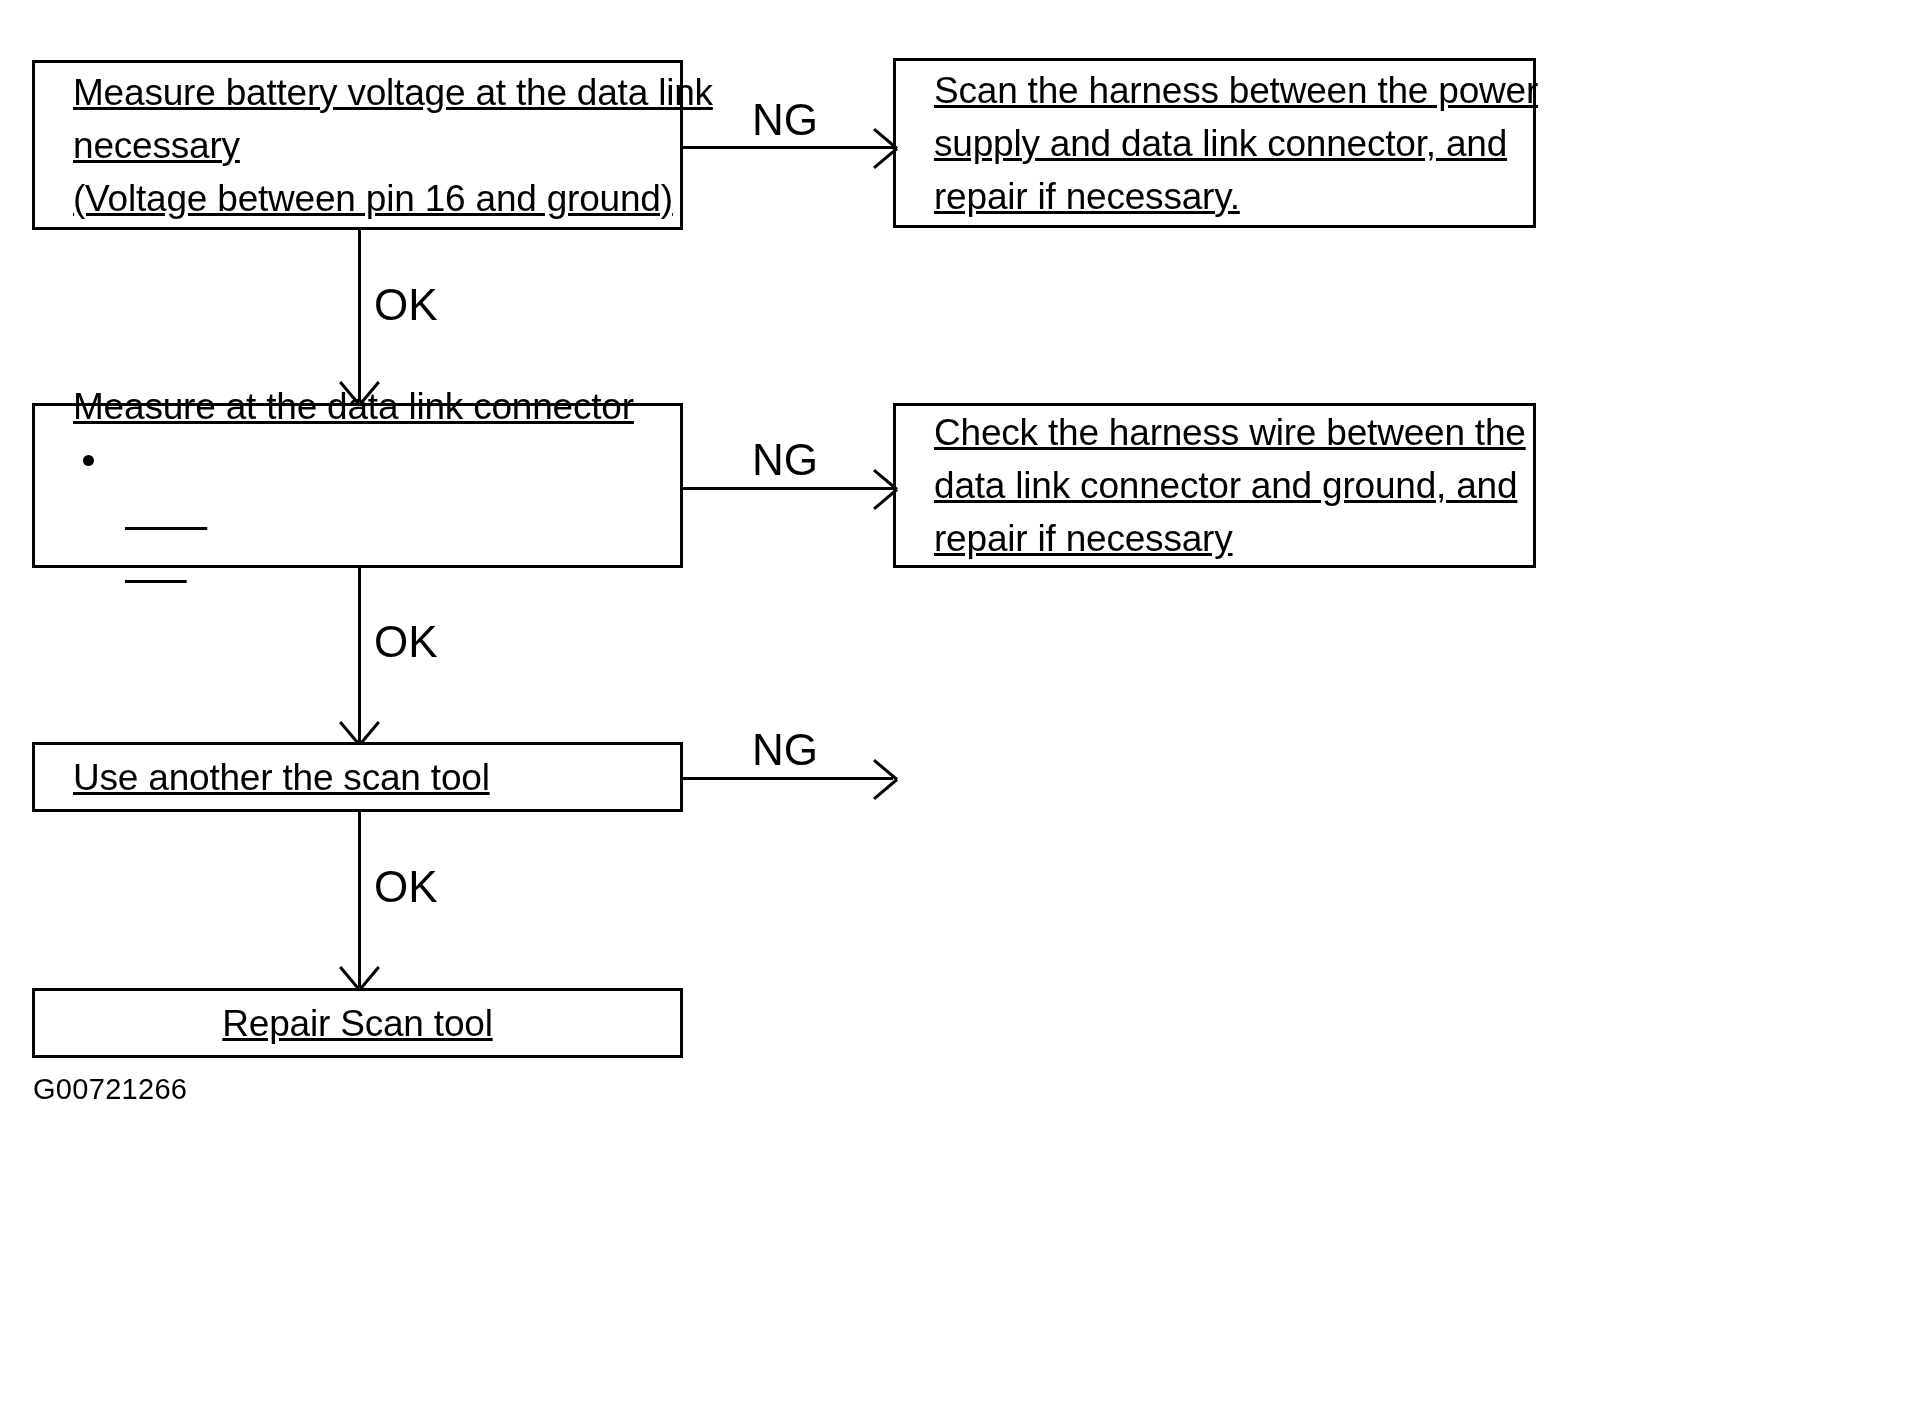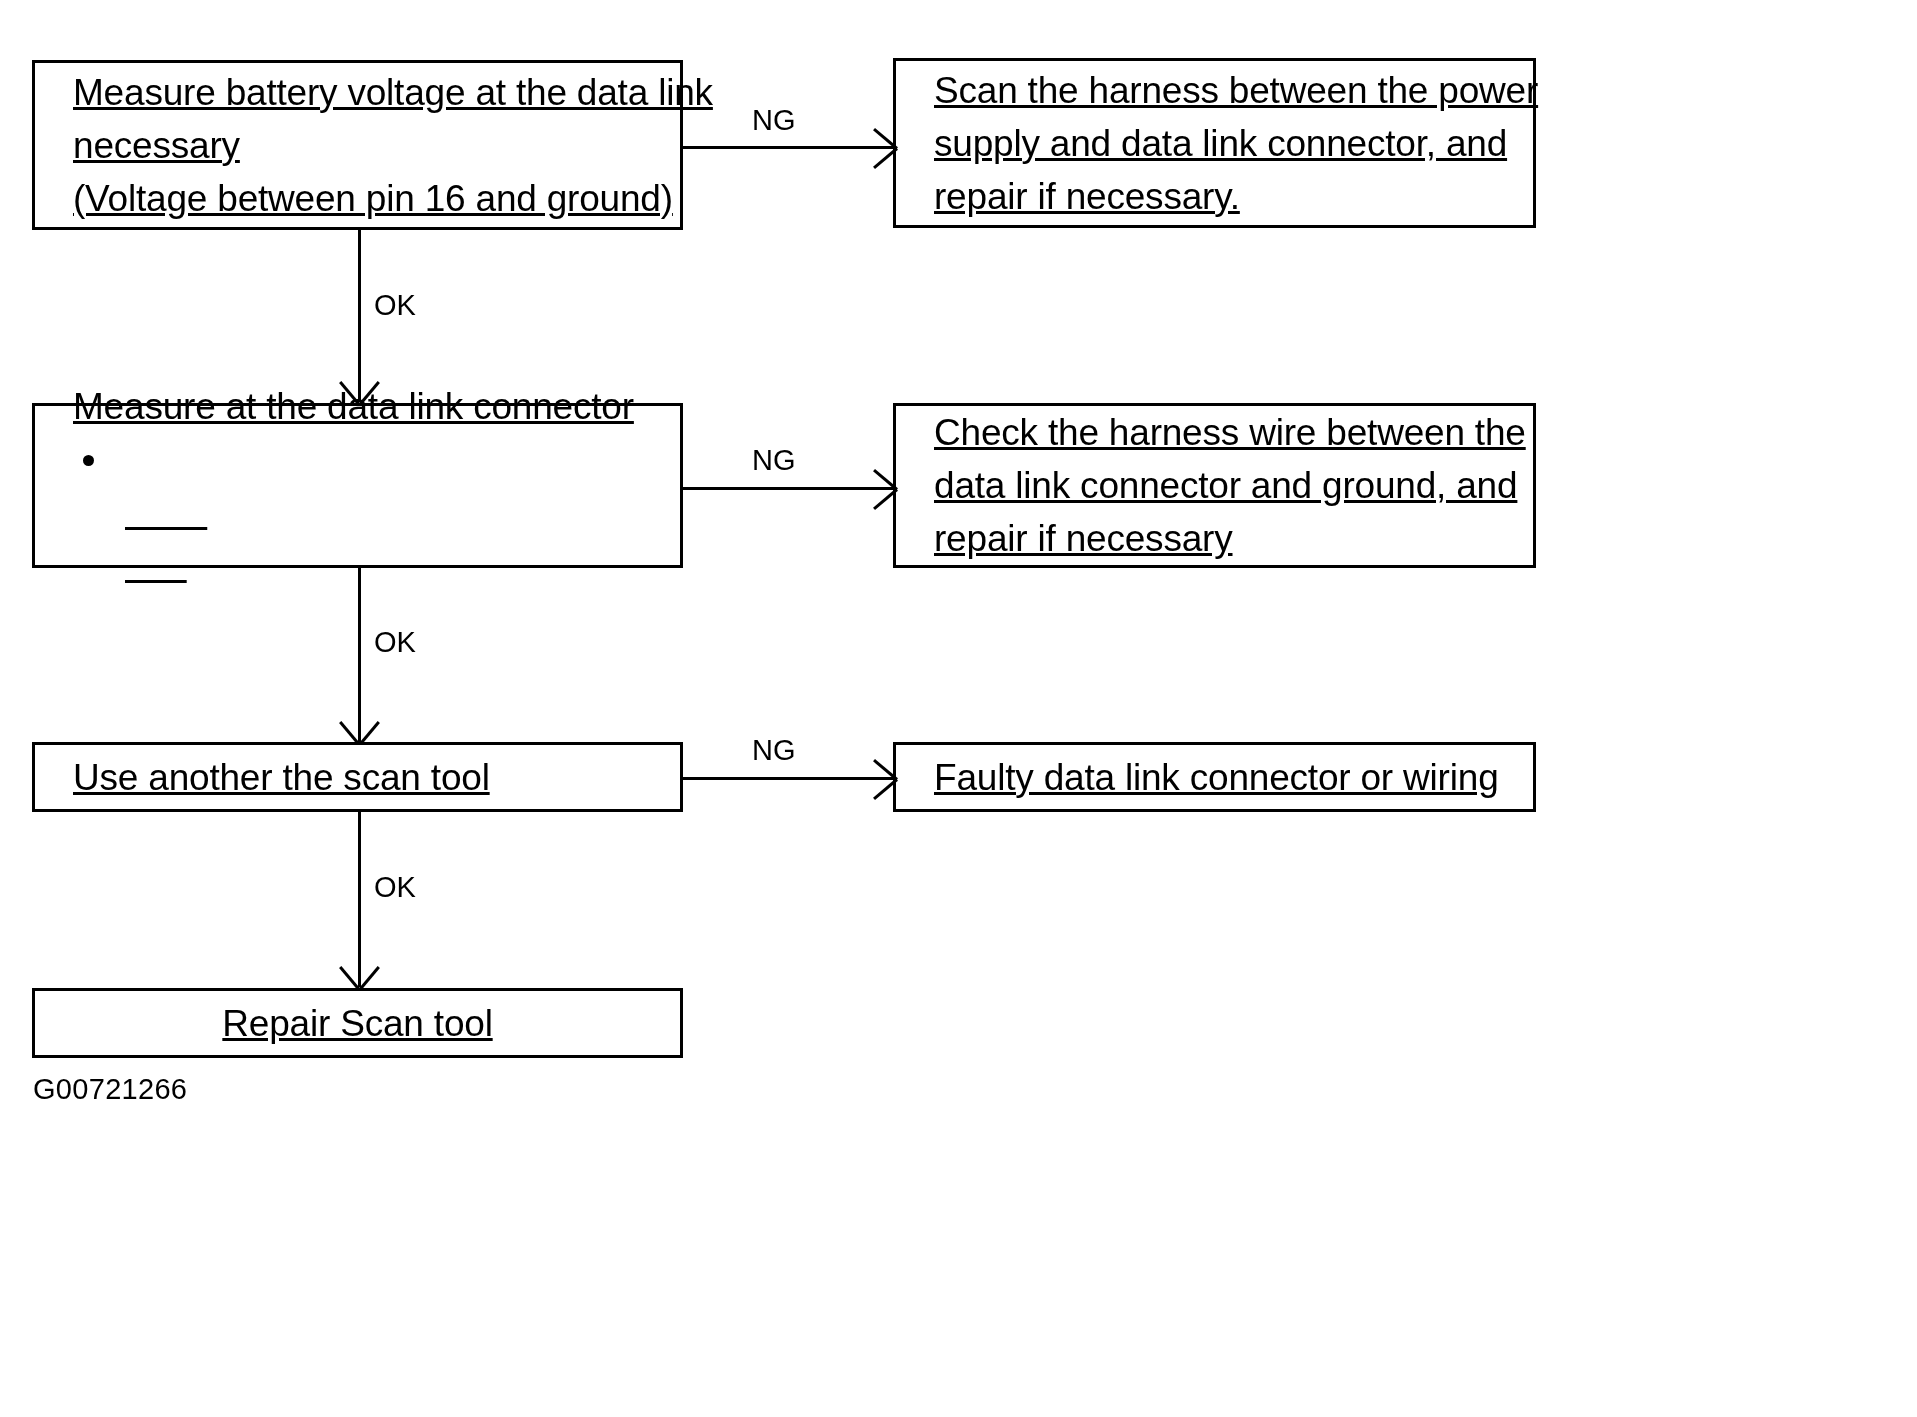--- a/index.html
+++ b/index.html
@@ -115,21 +115,21 @@
     transform: rotate(40deg);
     left: 0;
   }
   .arrow-down::after {
     transform-origin: center bottom;
     transform: rotate(-40deg);
     left: 0;
   }
   .edge-label {
     position: absolute;
-    font-size: 29px;
+    font-size: 44px;
     line-height: 40px;
     white-space: pre;
   }
   .figure-code {
     position: absolute;
     font-size: 29px;
     letter-spacing: 0.3px;
     white-space: pre;
   }
 </style>
@@ -178,23 +178,20 @@
   <div class="edge-label" style="left:752px; top:440px;">NG</div>
 
   <div class="v-line" style="left:358px; top:568px; height:174px;"></div>
   <div class="arrow-down" style="left:358px; top:743px;"></div>
   <div class="edge-label" style="left:374px; top:622px;">OK</div>
 
   <div class="node node-center" style="left:32px; top:742px; width:651px; height:70px;">
     <div class="node-text pad-left" style="align-self:flex-start;">Use another the scan tool</div>
   </div>
 
-  <div class="node node-center" style="left:893px; top:742px; width:643px; height:70px;">
-    <div class="node-text pad-left" style="align-self:flex-start;">Faulty data link connector or wiring</div>
-  </div>
 
   <div class="h-line" style="left:683px; top:777px; width:210px;"></div>
   <div class="arrow-right" style="left:895px; top:778px;"></div>
   <div class="edge-label" style="left:752px; top:730px;">NG</div>
 
   <div class="v-line" style="left:358px; top:812px; height:175px;"></div>
   <div class="arrow-down" style="left:358px; top:988px;"></div>
   <div class="edge-label" style="left:374px; top:867px;">OK</div>
 
   <div class="node node-center" style="left:32px; top:988px; width:651px; height:70px;">

